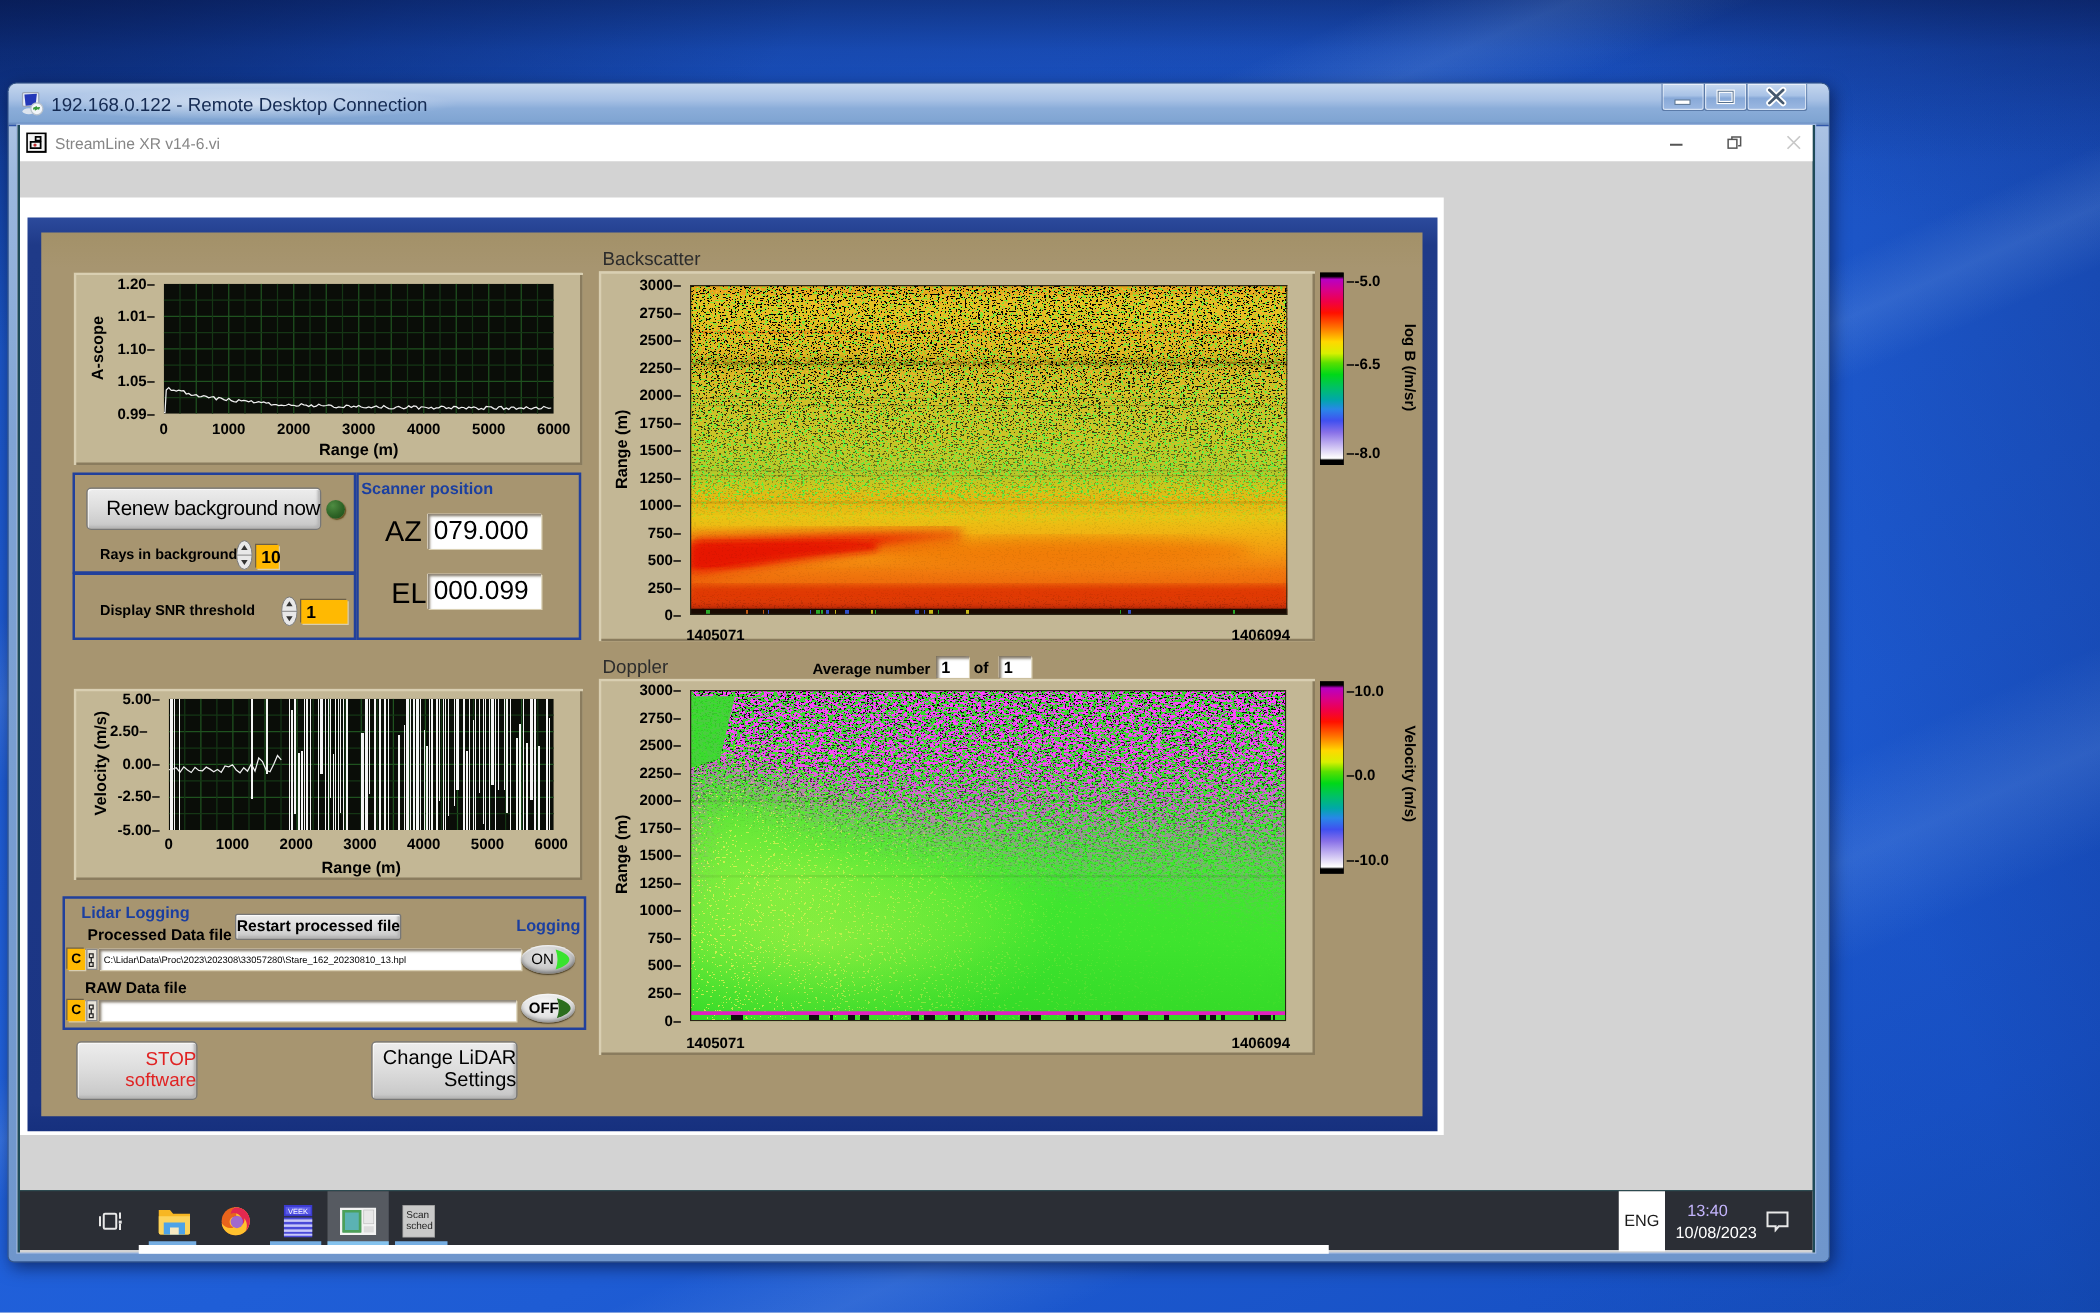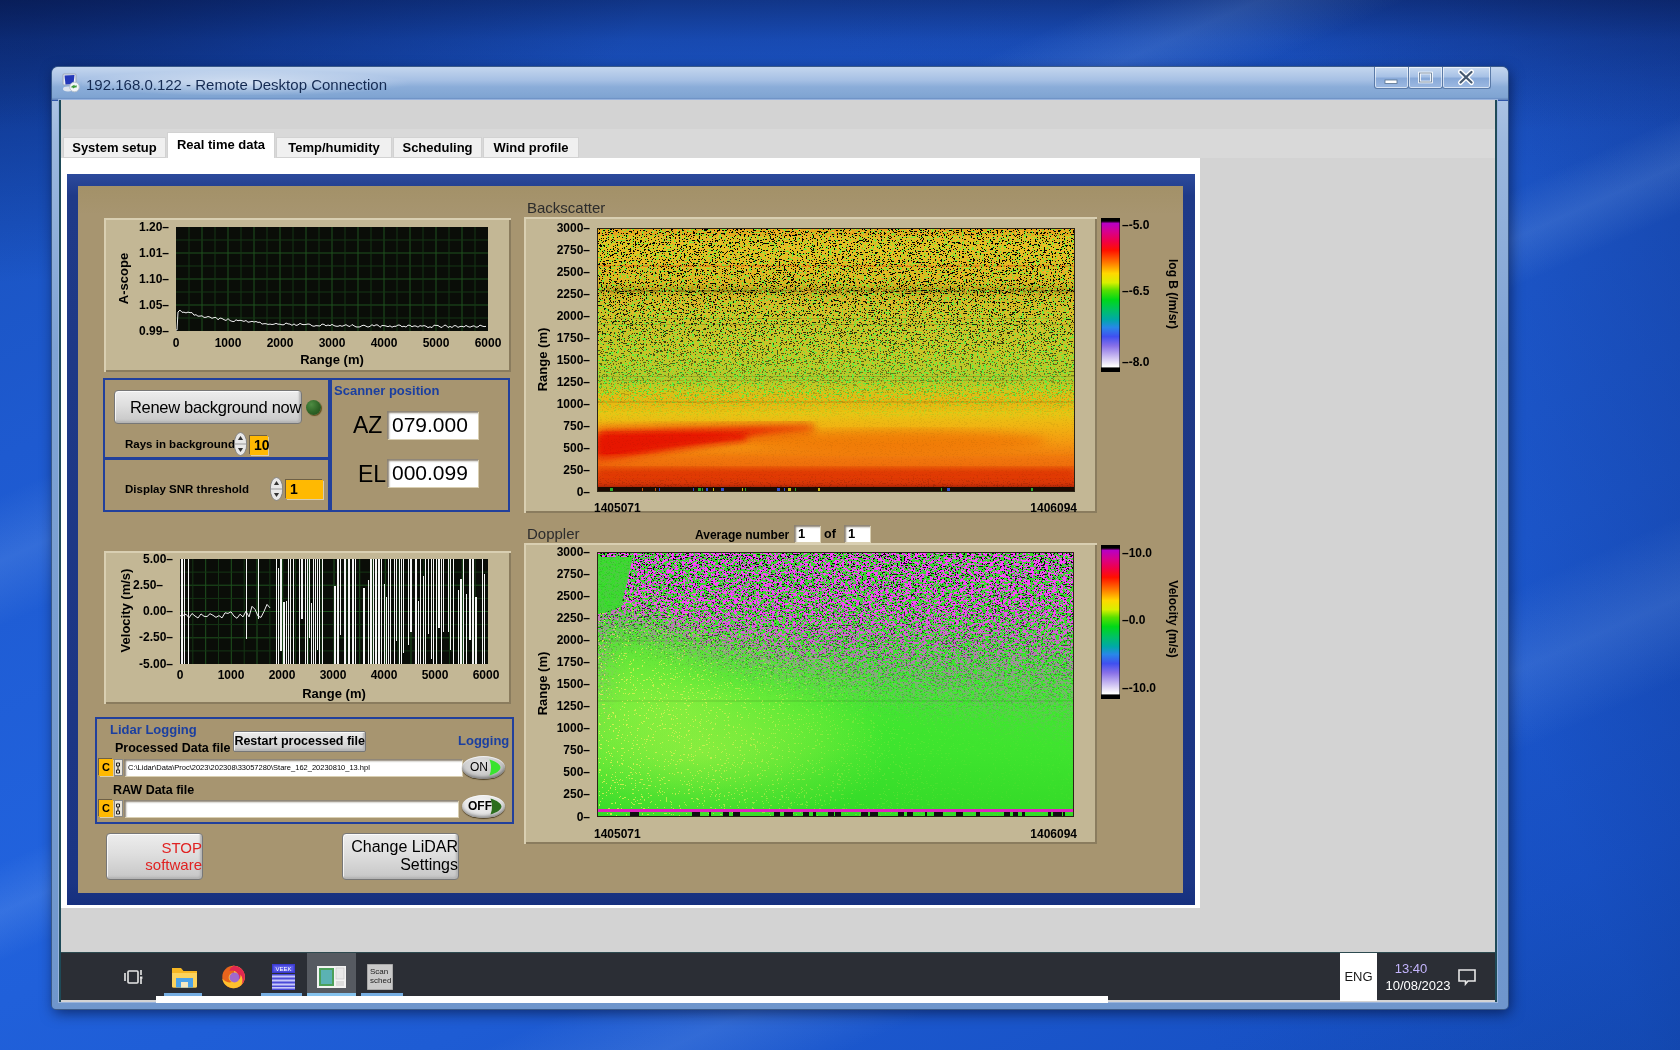--- a/index.html
+++ b/index.html
@@ -7,21 +7,21 @@
  linear-gradient(to bottom, rgba(6,20,70,.5) 0%, rgba(8,30,95,.25) 40px, rgba(10,40,120,0) 130px),
  radial-gradient(ellipse 1000px 520px at -4% -10%, rgba(5,16,60,.92) 0%, rgba(8,35,110,.42) 45%, rgba(20,70,180,0) 75%),
  radial-gradient(ellipse 700px 350px at 103% -6%, rgba(8,28,90,.45) 0%, rgba(14,50,140,.18) 45%, rgba(20,70,180,0) 75%),
  linear-gradient(250deg, rgba(8,30,100,.4) 0%, rgba(18,64,170,.15) 20%, rgba(40,100,220,0) 42%),
  linear-gradient(155deg, #1850b8 0%, #1e5ad0 25%, #2162dd 48%, #1e5cd4 68%, #1852c6 88%, #134ab2 100%);}
 .abs{position:absolute}
 .streak{position:absolute;width:2600px;height:120px;background:linear-gradient(to bottom,rgba(180,215,255,0) 0%,rgba(180,215,255,.14) 50%,rgba(180,215,255,0) 100%);transform:rotate(-24deg);transform-origin:0 0}
 
 #rdp{position:absolute;left:7px;top:67px;width:1456px;height:942px;border-radius:6px 6px 4px 4px;
 background:linear-gradient(to bottom,#b8cce8 0%,#9cb8de 8%,#7fa3d4 30%,#6f96cc 100%);
-box-shadow:0 0 0 1px #3a5a8a, 2px 4px 14px rgba(0,0,20,.55);margin-left:45px;}
+box-shadow:0 0 0 1px #3a5a8a, 2px 4px 14px rgba(0,0,20,.55);}
 #titlebar{position:absolute;left:0;top:0;width:100%;height:33px;border-radius:6px 6px 0 0;
 background:linear-gradient(to bottom,#c4d6ee 0%,#a6c0e4 40%,#8badd9 60%,#7fa4d2 92%,#5d7fb8 100%);box-shadow:0 1px 0 #2f55a8;}
 #rdptitle{position:absolute;left:34px;top:9px;font-size:15px;color:#142a52}
 
 .cap{position:absolute;top:0;height:21px;background:linear-gradient(to bottom,#c9daf0 0%,#a8c2e6 45%,#88a9d8 55%,#9db9e2 100%);border:1px solid #5a7aa8;border-top:none;box-shadow:inset 0 0 0 1px rgba(255,255,255,.6)}
 
 #session{position:absolute;left:7px;top:33px;width:1434px;height:902px;background:#d3d3d3;border-left:2px solid #1e4a58;border-right:2px solid #1e4a58;box-shadow:0 0 0 1px #9ab4dd}
 #vtitle{position:absolute;left:0;top:0;width:100%;height:29px;background:#fff}
 #vtitle .t{position:absolute;left:28px;top:8px;font-size:12.5px;color:#868686}
 #tabbar{position:absolute;left:0;top:29px;width:100%;height:29px;background:#d9d9d9}
@@ -83,26 +83,40 @@
           </g>
           <g stroke="#45586e" stroke-width="2.2" stroke-linecap="round">
             <path d="M17.5 5 L28.5 15.5"></path>
             <path d="M28.5 5 L17.5 15.5"></path>
           </g>
         </svg>
     </div>
   </div>
 
   <div id="session">
-    <div id="tabbar">
-      <div class="tab" style="left:2px;width:103px">System setup</div>
-      <div class="tab" style="left:106px;top:3px;height:27px;width:108px;background:#fff;border-bottom:none;line-height:24px">Real time data</div>
-      <div class="tab" style="left:215px;width:116px">Temp/humidity</div>
-      <div class="tab" style="left:332px;width:89px">Scheduling</div>
-      <div class="tab" style="left:422px;width:96px">Wind profile</div>
+    <div id="vtitle">
+      <div class="abs" style="left:5px;top:6px;width:17px;height:17px">
+        <svg width="17" height="17" viewBox="0 0 17 17">
+            <rect x=".5" y=".5" width="15" height="15" fill="#f4f4f4" stroke="#000" stroke-width="1.6"></rect>
+            <rect x="3.5" y="7.5" width="8" height="5" fill="none" stroke="#000" stroke-width="1.4"></rect>
+            <rect x="7.5" y="3.5" width="4" height="3" fill="none" stroke="#000" stroke-width="1.4"></rect>
+            <circle cx="7" cy="10" r="1.3" fill="#c03030"></circle>
+          </svg>
+      </div>
+      <div class="t">StreamLine XR v14-6.vi</div>
+      <svg class="abs" style="left:1314px;top:8px" width="130" height="14">
+        <rect x="6" y="7" width="10" height="1.6" fill="#555"></rect>
+        <g fill="none" stroke="#555" stroke-width="1.2">
+            <rect x="52.5" y="3.5" width="7" height="7"></rect>
+            <path d="M55.5 3.5 v-2 h7 v7 h-2"></path>
+          </g>
+        <g stroke="#c8c8c8" stroke-width="1.4">
+            <path d="M100 1 l10 10 M110 1 l-10 10"></path>
+          </g>
+      </svg>
     </div>
     <div id="tabwhite"></div>
 
     <div id="navy">
       <div id="tan">
 
         <div id="content">
             <div class="raised" style="left:26px;top:32px;width:407px;height:154px"></div>
 <div class="abs" style="left:98px;top:41px">
               <svg width="312" height="104" style="display:block">

